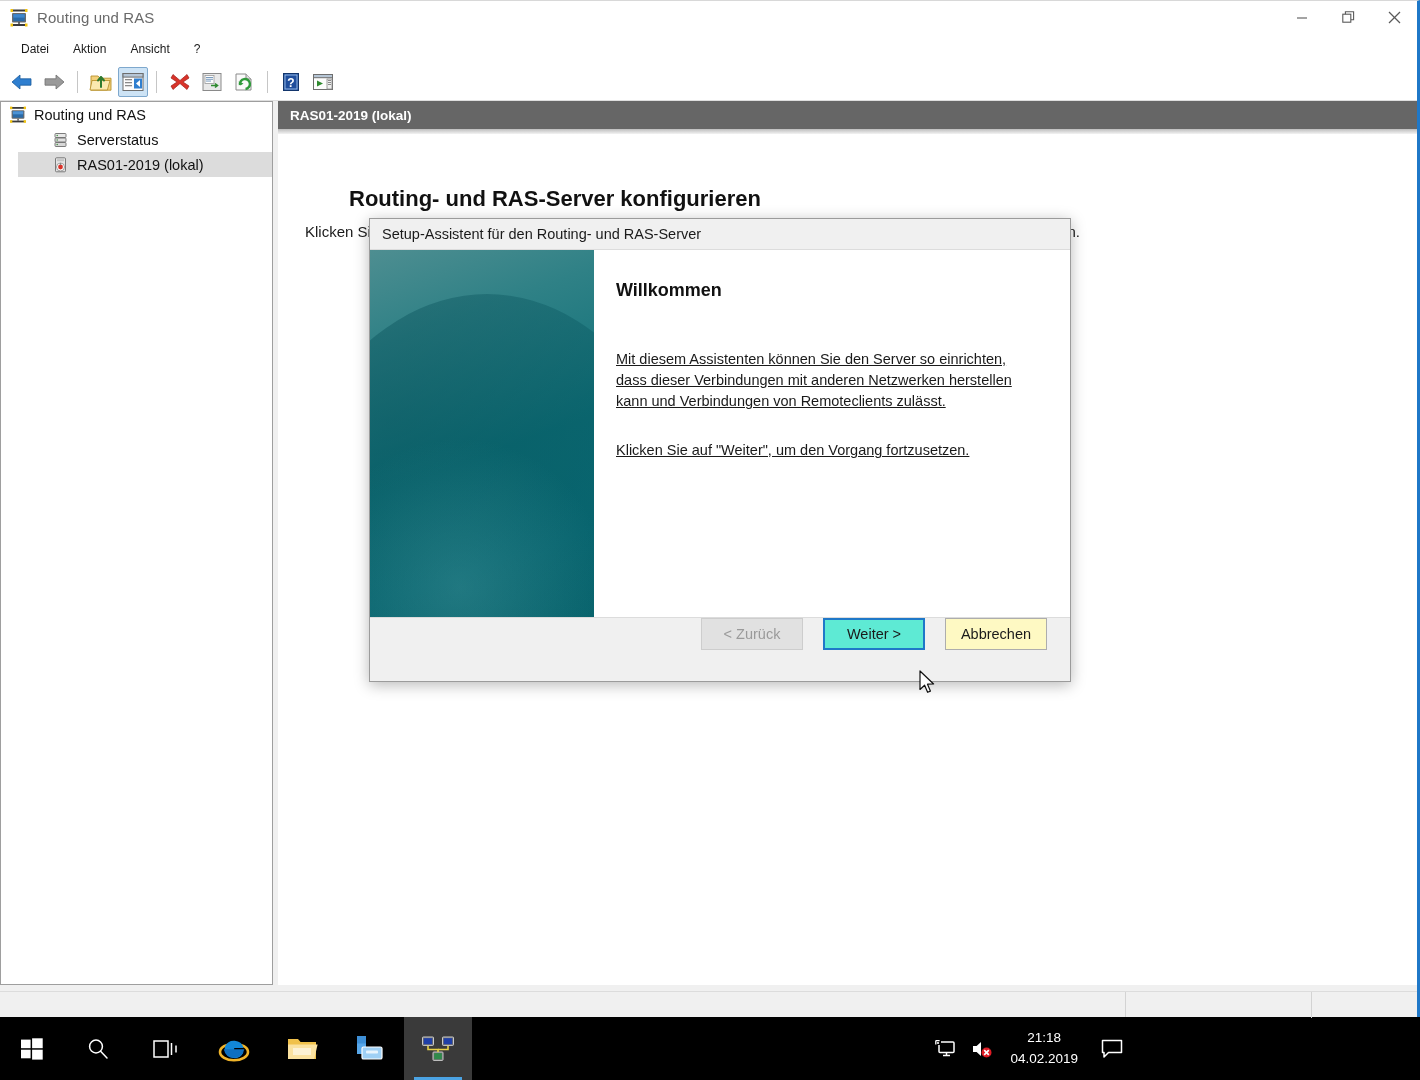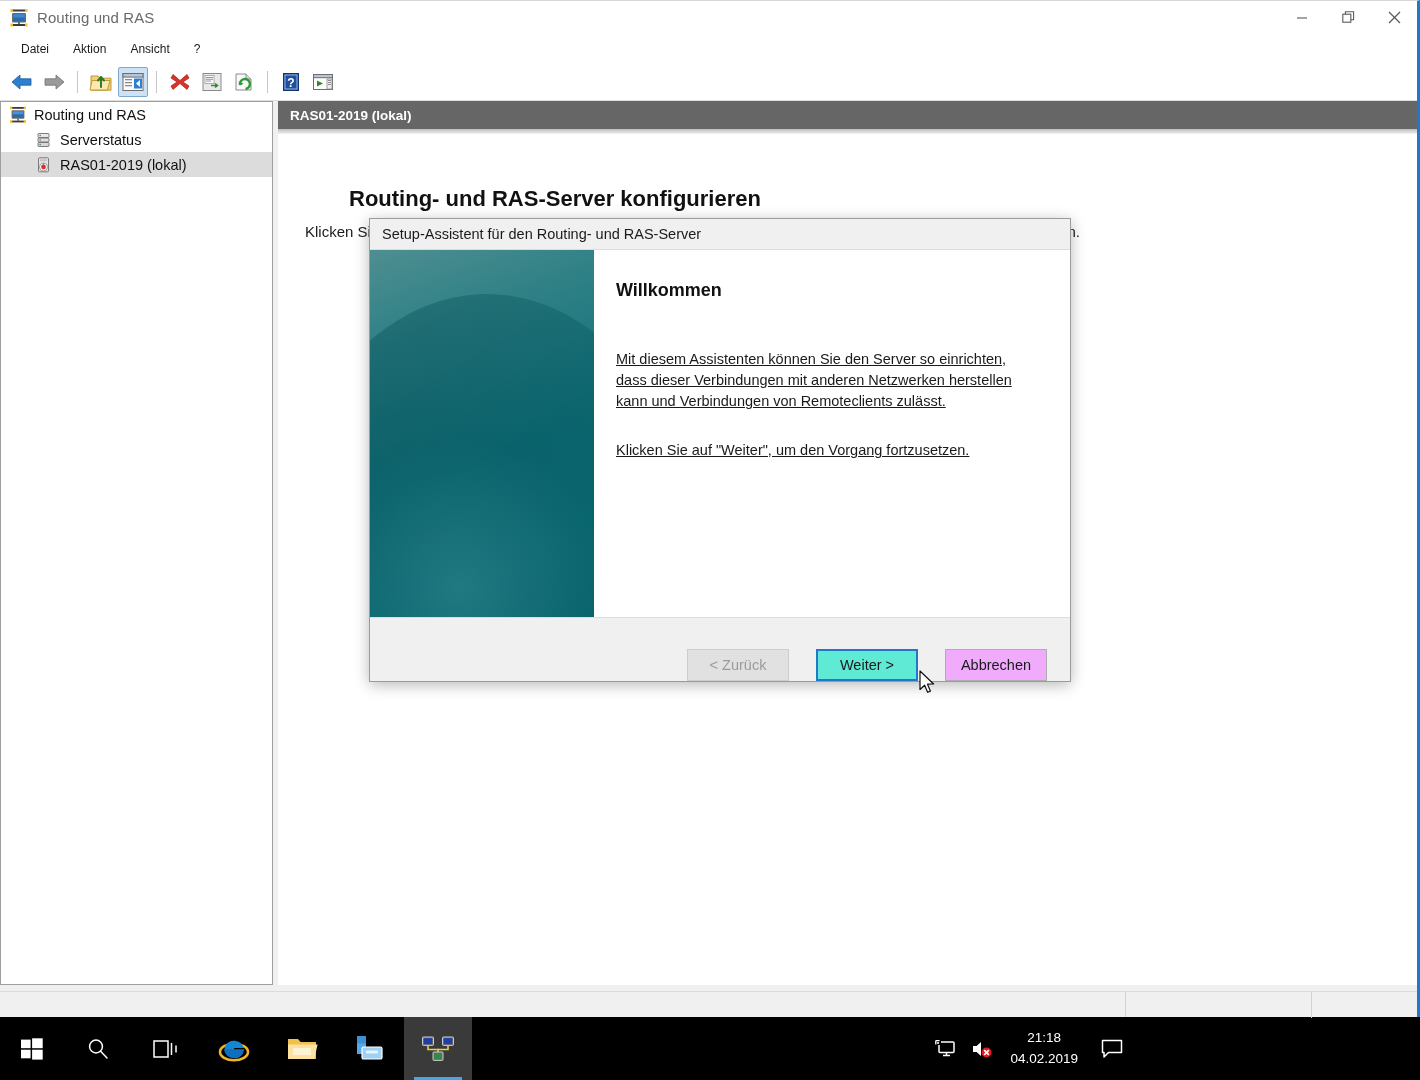--- a/index.html
+++ b/index.html
@@ -122,21 +122,21 @@
   }
   .tree-node {
     display: flex;
     align-items: center;
     height: 25px;
     font-size: 14.5px;
     color: #111;
     white-space: nowrap;
     padding-left: 8px;
   }
-  .tree-node.indent1 { padding-left: 34px; }
+  .tree-node.indent1 { padding-left: 34px; margin-left: 17px; }
   .tree-node.selected { background: #dcdcdc; }
   .tree-node .node-icon {
     width: 18px; height: 18px;
     margin-right: 7px;
     position: relative;
     flex: 0 0 auto;
   }
 
   .content-pane {
     flex: 1 1 auto;
@@ -267,32 +267,32 @@
     line-height: 1.45;
     margin-bottom: 28px;
     max-width: 420px;
     text-decoration: underline;
   }
   .wiz-footer {
     height: 63px;
     flex: 0 0 auto;
     background: #f0f0f0;
     display: flex;
-    align-items: flex-end;
+    align-items: flex-start;
     justify-content: flex-end;
     padding-right: 23px;
-    gap: 27px;
+    gap: 20px;
     position: relative;
   }
   .wiz-btn {
     min-width: 102px;
     height: 32px;
     font-size: 14.5px;
     font-family: "Liberation Sans", sans-serif;
-    background: #f0abfc;
+    background: #fef9c3;
     border: 1px solid #adadad;
     color: #1a1a1a;
     padding: 0 10px;
   }
   .wiz-btn.disabled { color: #9a9a9a; border-color: #cdcdcd; background: #e1e1e1; }
   .wiz-btn.focused {
     background: #5eead4;
     border: 2px solid #1f78c8;
   }
   .cursor-arrow {

